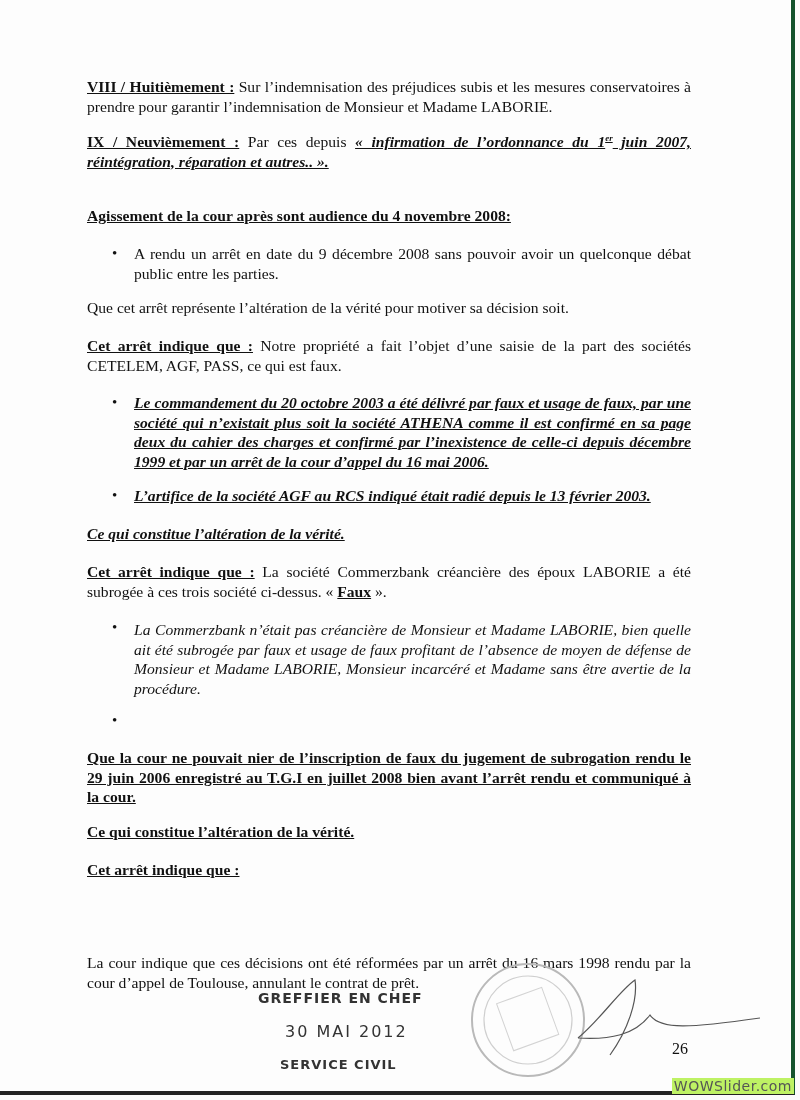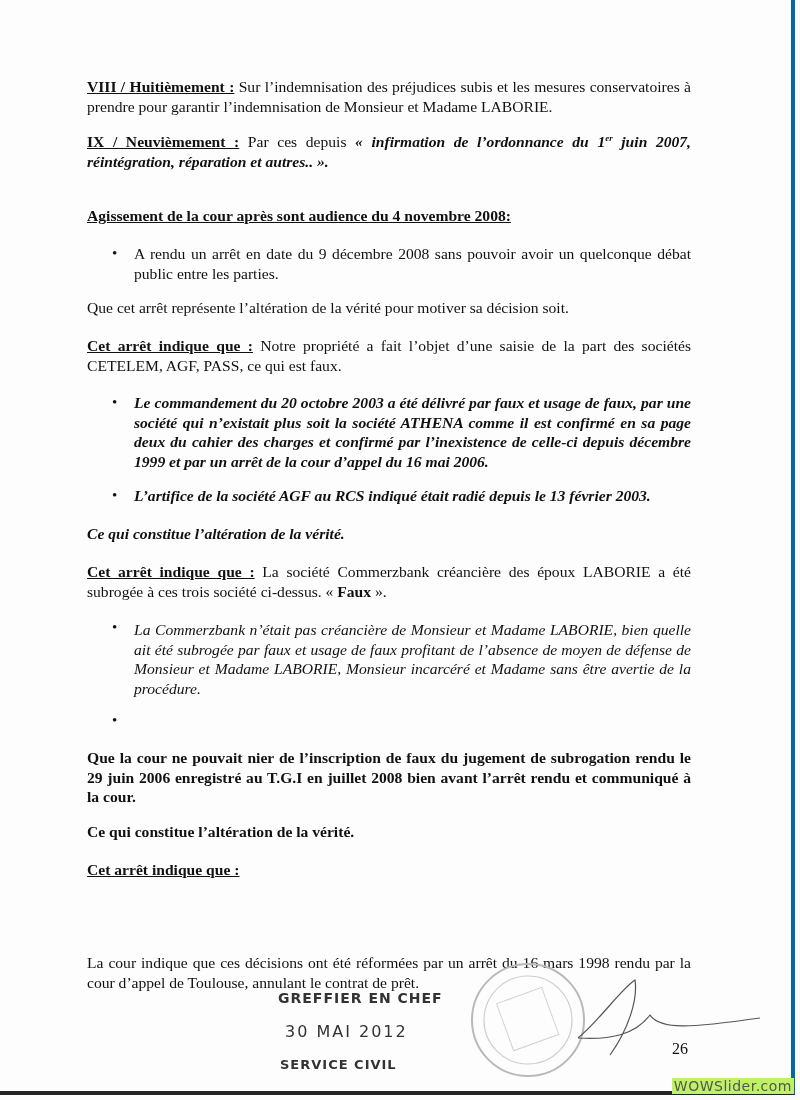--- a/index.html
+++ b/index.html
@@ -1,23 +1,23 @@
 <!DOCTYPE html>
 <html><head>
 <meta charset="utf-8">
 <style>
   html, body { margin:0; padding:0; }
   body { width:800px; height:1100px; background:#fbfbfb; position:relative; overflow:hidden;
          font-family:"Liberation Serif", serif; color:#111; }
   .page { position:absolute; left:0; top:0; width:795px; height:1095px; background:#fdfdfd;
-          border-right:4px solid #0369a1; border-bottom:4px solid #222; box-sizing:border-box; }
+          border-right:4px solid #14532d; border-bottom:4px solid #222; box-sizing:border-box; }
   .txt { position:absolute; left:87px; width:604px; font-size:15.6px; line-height:19.5px; text-align:justify; }
   .bul { position:absolute; left:112px; width:12px; font-size:15px; line-height:19.5px; }
   .bt  { position:absolute; left:134px; width:557px; font-size:15.6px; line-height:19.5px; text-align:justify; }
-  .b { font-weight:bold; }
+  .b { font-weight:bold;text-decoration:underline; }
   .i { font-style:italic; }
   .u { text-decoration:underline; }
   .stamp { position:absolute; font-family:"DejaVu Sans", sans-serif; color:#333; font-weight:bold; letter-spacing:1px; }
   .pnum { position:absolute; left:672px; top:1040px; font-size:16px; }
   .wow { position:absolute; right:6px; bottom:6px; background:#bef264; color:#555; font-family:"DejaVu Sans", sans-serif;
          font-size:14px; padding:0 2px; letter-spacing:0.5px; }
   sup { font-size:9px; line-height:0; }
 </style>
 </head>
 <body>
@@ -62,21 +62,21 @@
 
   <div class="txt b" style="top:748px">Que la cour ne pouvait nier de l’inscription de faux du jugement de subrogation rendu le 29 juin 2006 enregistré au T.G.I en juillet 2008 bien avant l’arrêt rendu et communiqué à la cour.</div>
 
   <div class="txt b" style="top:822px">Ce qui constitue l’altération de la vérité.</div>
 
   <div class="txt b u" style="top:860px">Cet arrêt indique que :</div>
 
 
   <div class="txt" style="top:953px">La cour indique que ces décisions ont été réformées par un arrêt du 16 mars 1998 rendu par la cour d’appel de Toulouse, annulant le contrat de prêt.</div>
 
-  <div class="stamp" style="left:258px; top:990px; font-size:14px;margin-left:20px;">GREFFIER EN CHEF</div>
+  <div class="stamp" style="left:258px; top:990px; font-size:14px;">GREFFIER EN CHEF</div>
   <div class="stamp" style="left:285px; top:1022px; font-size:16px; font-weight:normal; letter-spacing:2px;">30 MAI 2012</div>
   <div class="stamp" style="left:280px; top:1057px; font-size:13px;">SERVICE CIVIL</div>
 
   <svg style="position:absolute; left:460px; top:960px;" width="300" height="120">
     <circle cx="68" cy="60" r="56" fill="none" stroke="#b9b9b9" stroke-width="2"></circle>
     <circle cx="68" cy="60" r="44" fill="none" stroke="#cfcfcf" stroke-width="1.2"></circle>
     <rect x="44" y="34" width="48" height="50" fill="none" stroke="#d3d3d3" stroke-width="1" transform="rotate(-20 68 60)"></rect>
     <path d="M118 78 C140 60, 160 30, 175 20 C178 40, 168 70, 150 95 M118 78 C150 80, 175 75, 190 55 C200 70, 230 68, 300 58" fill="none" stroke="#555" stroke-width="1.2"></path>
   </svg>
 

